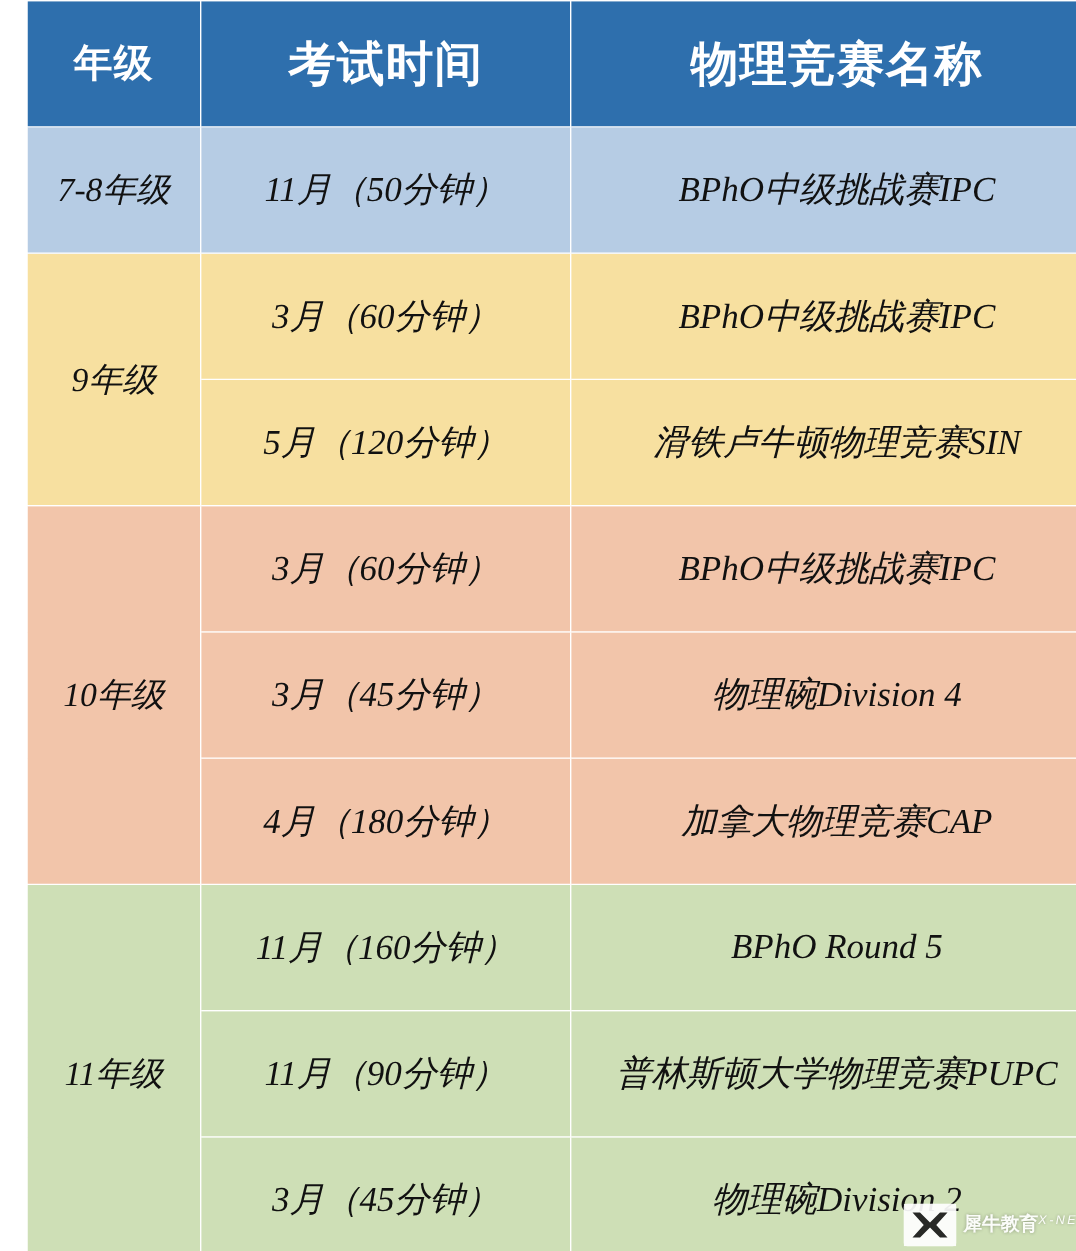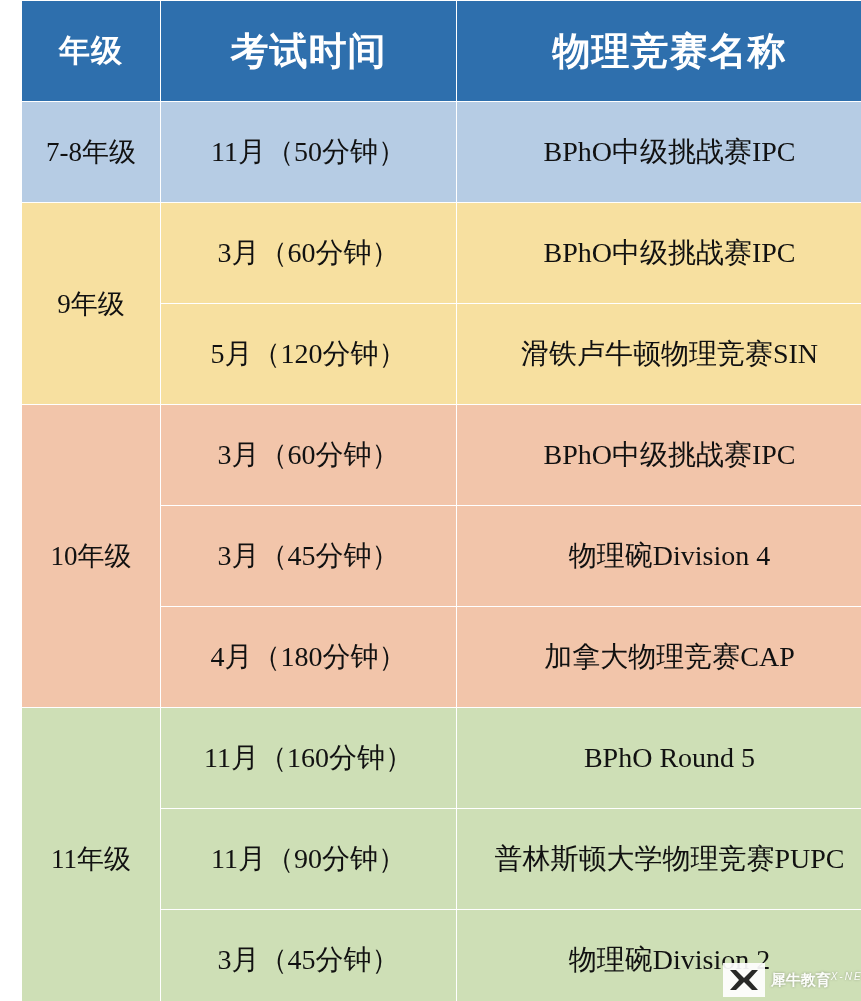--- a/index.html
+++ b/index.html
@@ -42,20 +42,21 @@
     height: 100px;
     font-size: 38px;
     letter-spacing: 1px;
     font-family: "Liberation Sans", "DejaVu Sans", sans-serif;
   }
   thead th.head-grade { font-size: 31px; }
   tbody td {
     height: 100px;
     font-size: 28px;
     color: #111111;
+    font-style: italic;
   }
   tbody td.grade-cell {
     font-size: 27px;
   }
   
   .g-blue  { background: #b6cce4; }
   .g-yellow{ background: #f7e0a0; }
   .g-orange{ background: #f2c5aa; }
   .g-green { background: #cedfb6; }
 

